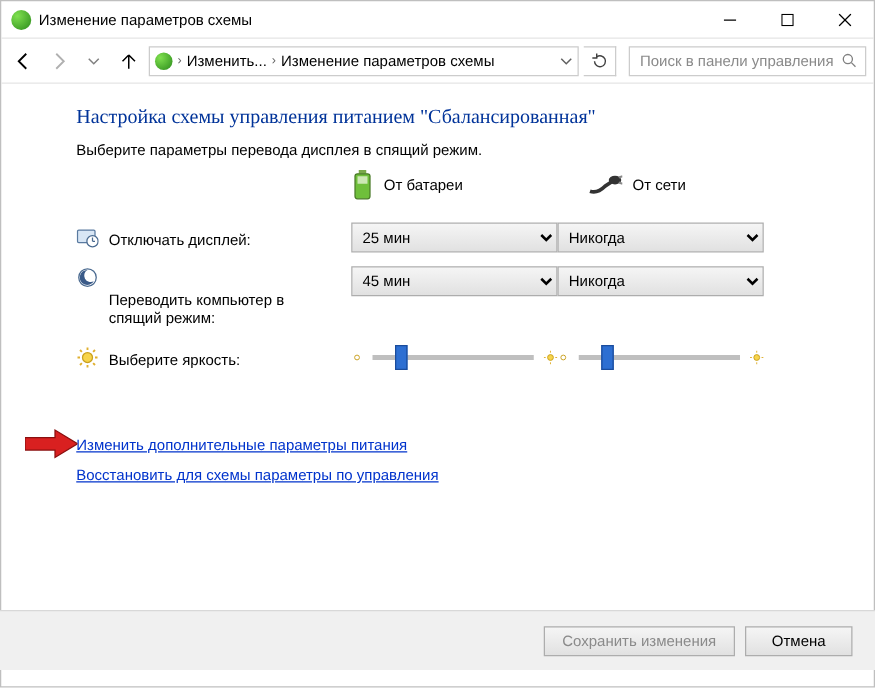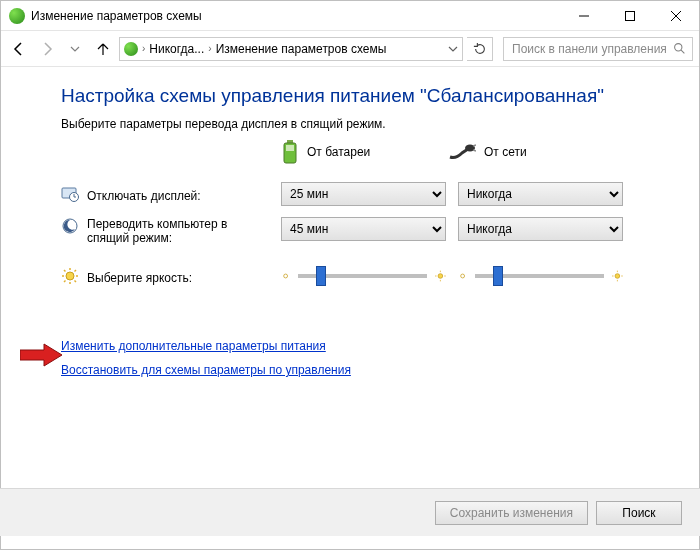--- a/index.html
+++ b/index.html
@@ -70,30 +70,31 @@
   }
   .searchbox input {
     border: none; outline: none; flex: 1; font-size: 12px; color: #be185d;
   }
   .searchbox input::placeholder { color: #8a8a8a; }
   .content {
     padding: 18px 30px 0 60px;
   }
   h1 {
     color: #003399;
-    font-size: 19px;
+    font-size: 16px;
     font-weight: 400;
     margin: 0 0 10px 0;
+    font-family: Liberation Serif, serif;
   }
   .sub { font-size: 12px; margin-bottom: 8px; }
   .cols-header {
     display: flex;
     margin-left: 220px;
     margin-bottom: 12px;
-    gap: 2px;
+    gap: 24px;
   }
   .cols-header .col {
     width: 165px;
     display: flex;
     align-items: center;
     gap: 8px;
     font-size: 12px;
   }
   .settings-row {
     display: flex;
@@ -103,21 +104,20 @@
   }
   .settings-row .label {
     width: 220px;
     display: flex;
     align-items: flex-end;
     gap: 8px;
     font-size: 12px;
   }
   .settings-row .controls {
     display: flex;
-    gap: 12px;
   }
   select.combo {
     width: 165px;
     height: 24px;
     border: 1px solid #adadad;
     background: linear-gradient(#f5f5f5,#e1e1e1);
     font-size: 12px;
     padding: 0 4px;
   }
   .slider-wrap {
@@ -229,21 +229,21 @@
       </svg>
   </div>
   <div class="navbtn">
     <svg width="16" height="16" viewBox="0 0 16 16">
         <path d="M8 3 L3 8 M8 3 L13 8 M8 3 L8 14" fill="none" stroke="#000" stroke-width="1.2"></path>
       </svg>
   </div>
   <div class="addrbar">
     <span class="app-ico" style="width:14px;height:14px;margin:0"></span>
     <span class="sep">›</span>
-    <span class="crumb">Никогда...</span>
+    <span class="crumb">Изменить...</span>
     <span class="sep">›</span>
     <span class="crumb">Изменение параметров схемы</span>
     <span class="spacer"></span>
     <svg width="10" height="10" viewBox="0 0 10 10">
         <path d="M1 3 L5 7 L9 3" fill="none" stroke="#606060" stroke-width="1.2"></path>
       </svg>
   </div>
   <div class="refresh">
     <svg width="14" height="14" viewBox="0 0 16 16">
         <path d="M3 8a5 5 0 1 0 2-4" fill="none" stroke="#404040" stroke-width="1.3"></path>
@@ -298,21 +298,21 @@
       <select class="combo"><option>Никогда</option></select>
     </div>
   </div>
 
   <div class="settings-row" style="align-items:flex-start;">
     <div class="label" style="align-items:flex-start;">
       <svg width="18" height="18" viewBox="0 0 18 18">
         <circle cx="9" cy="9" r="7" fill="#fff" stroke="#4a6a90"></circle>
         <path d="M9 3 a6 6 0 1 0 5 9 a5 5 0 0 1 -5 -9" fill="#3a5a88"></path>
       </svg>
-      <span style="max-width:180px;">Переводить компьютер в спящий режим:</span>
+      <span style="max-width:180px;margin-top:20px;">Переводить компьютер в спящий режим:</span>
     </div>
     <div class="controls">
       <select class="combo"><option>45 мин</option></select>
       <select class="combo"><option>Никогда</option></select>
     </div>
   </div>
 
   <div class="settings-row" style="margin-top:8px;">
     <div class="label">
       <svg width="18" height="18" viewBox="0 0 18 18">
@@ -375,14 +375,14 @@
 </div>
 
 <div class="arrow-callout">
   <svg width="42" height="26" viewBox="0 0 42 26">
     <polygon points="0,8 24,8 24,2 42,13 24,24 24,18 0,18" fill="#d92020" stroke="#8a0f0f" stroke-width="1"></polygon>
   </svg>
 </div>
 
 <div class="footer">
   <button class="win" disabled="">Сохранить изменения</button>
-  <button class="win">Поиск</button>
+  <button class="win">Отмена</button>
 </div>
 
 </body></html>

